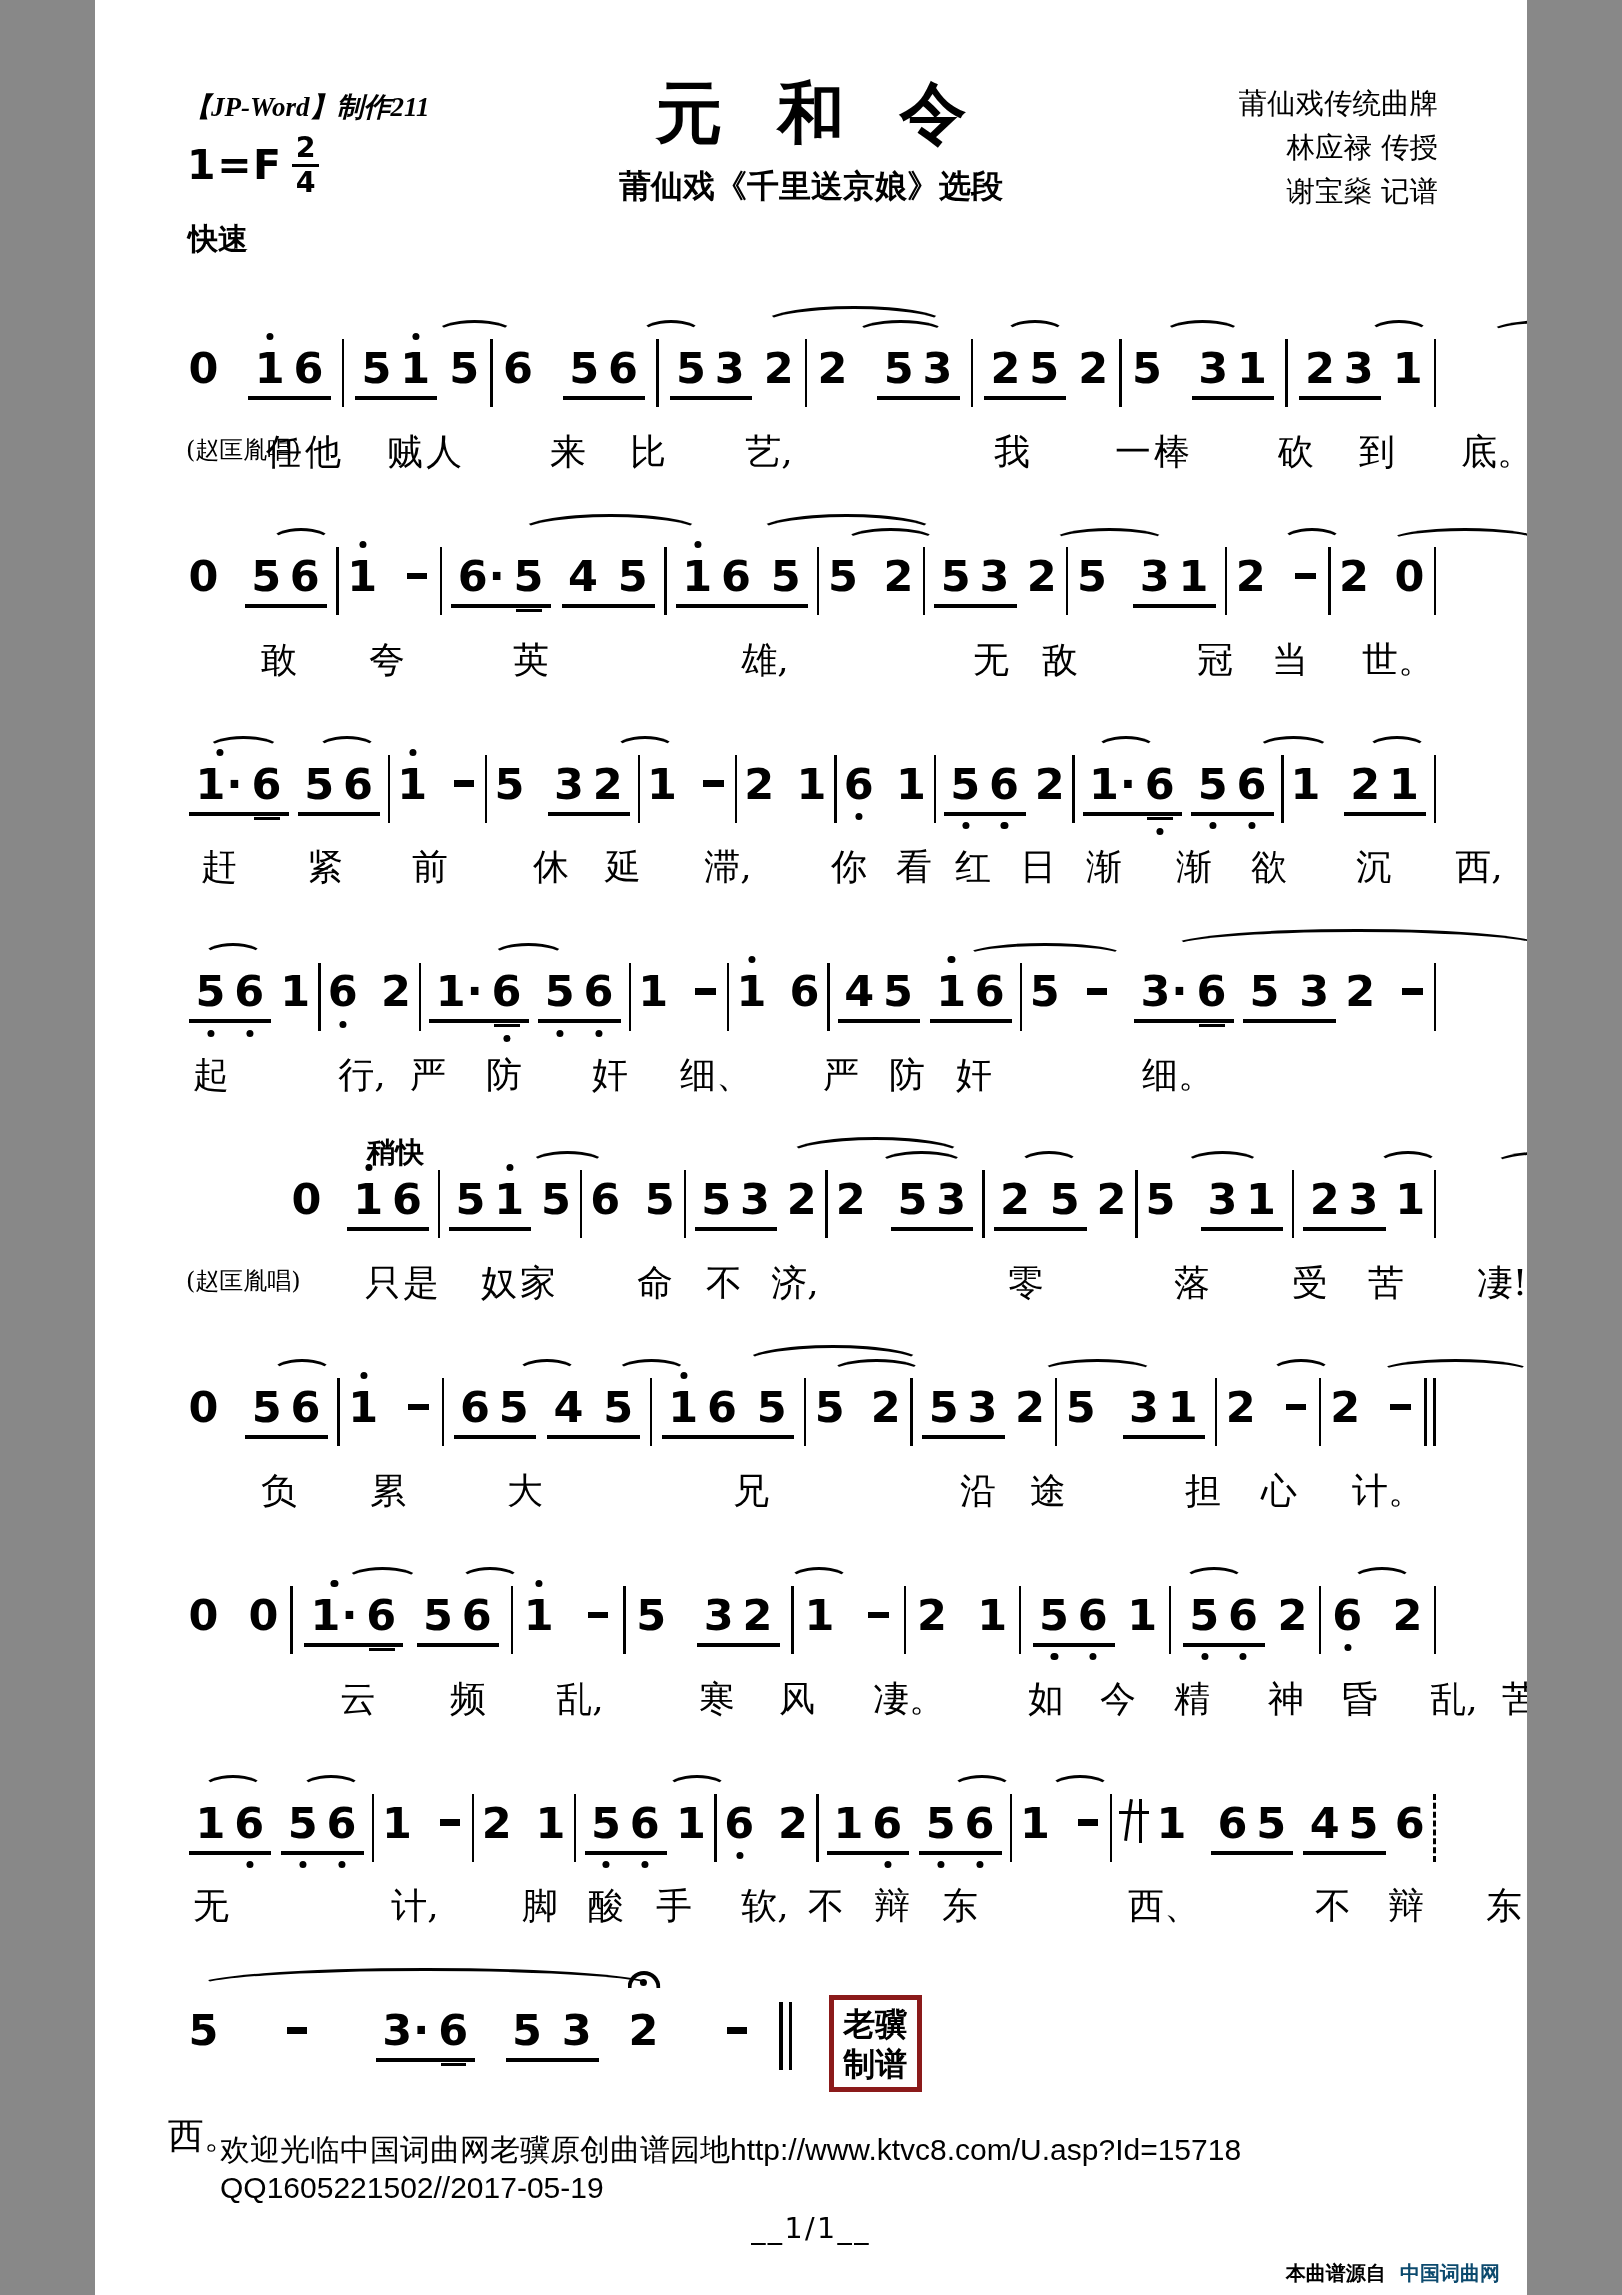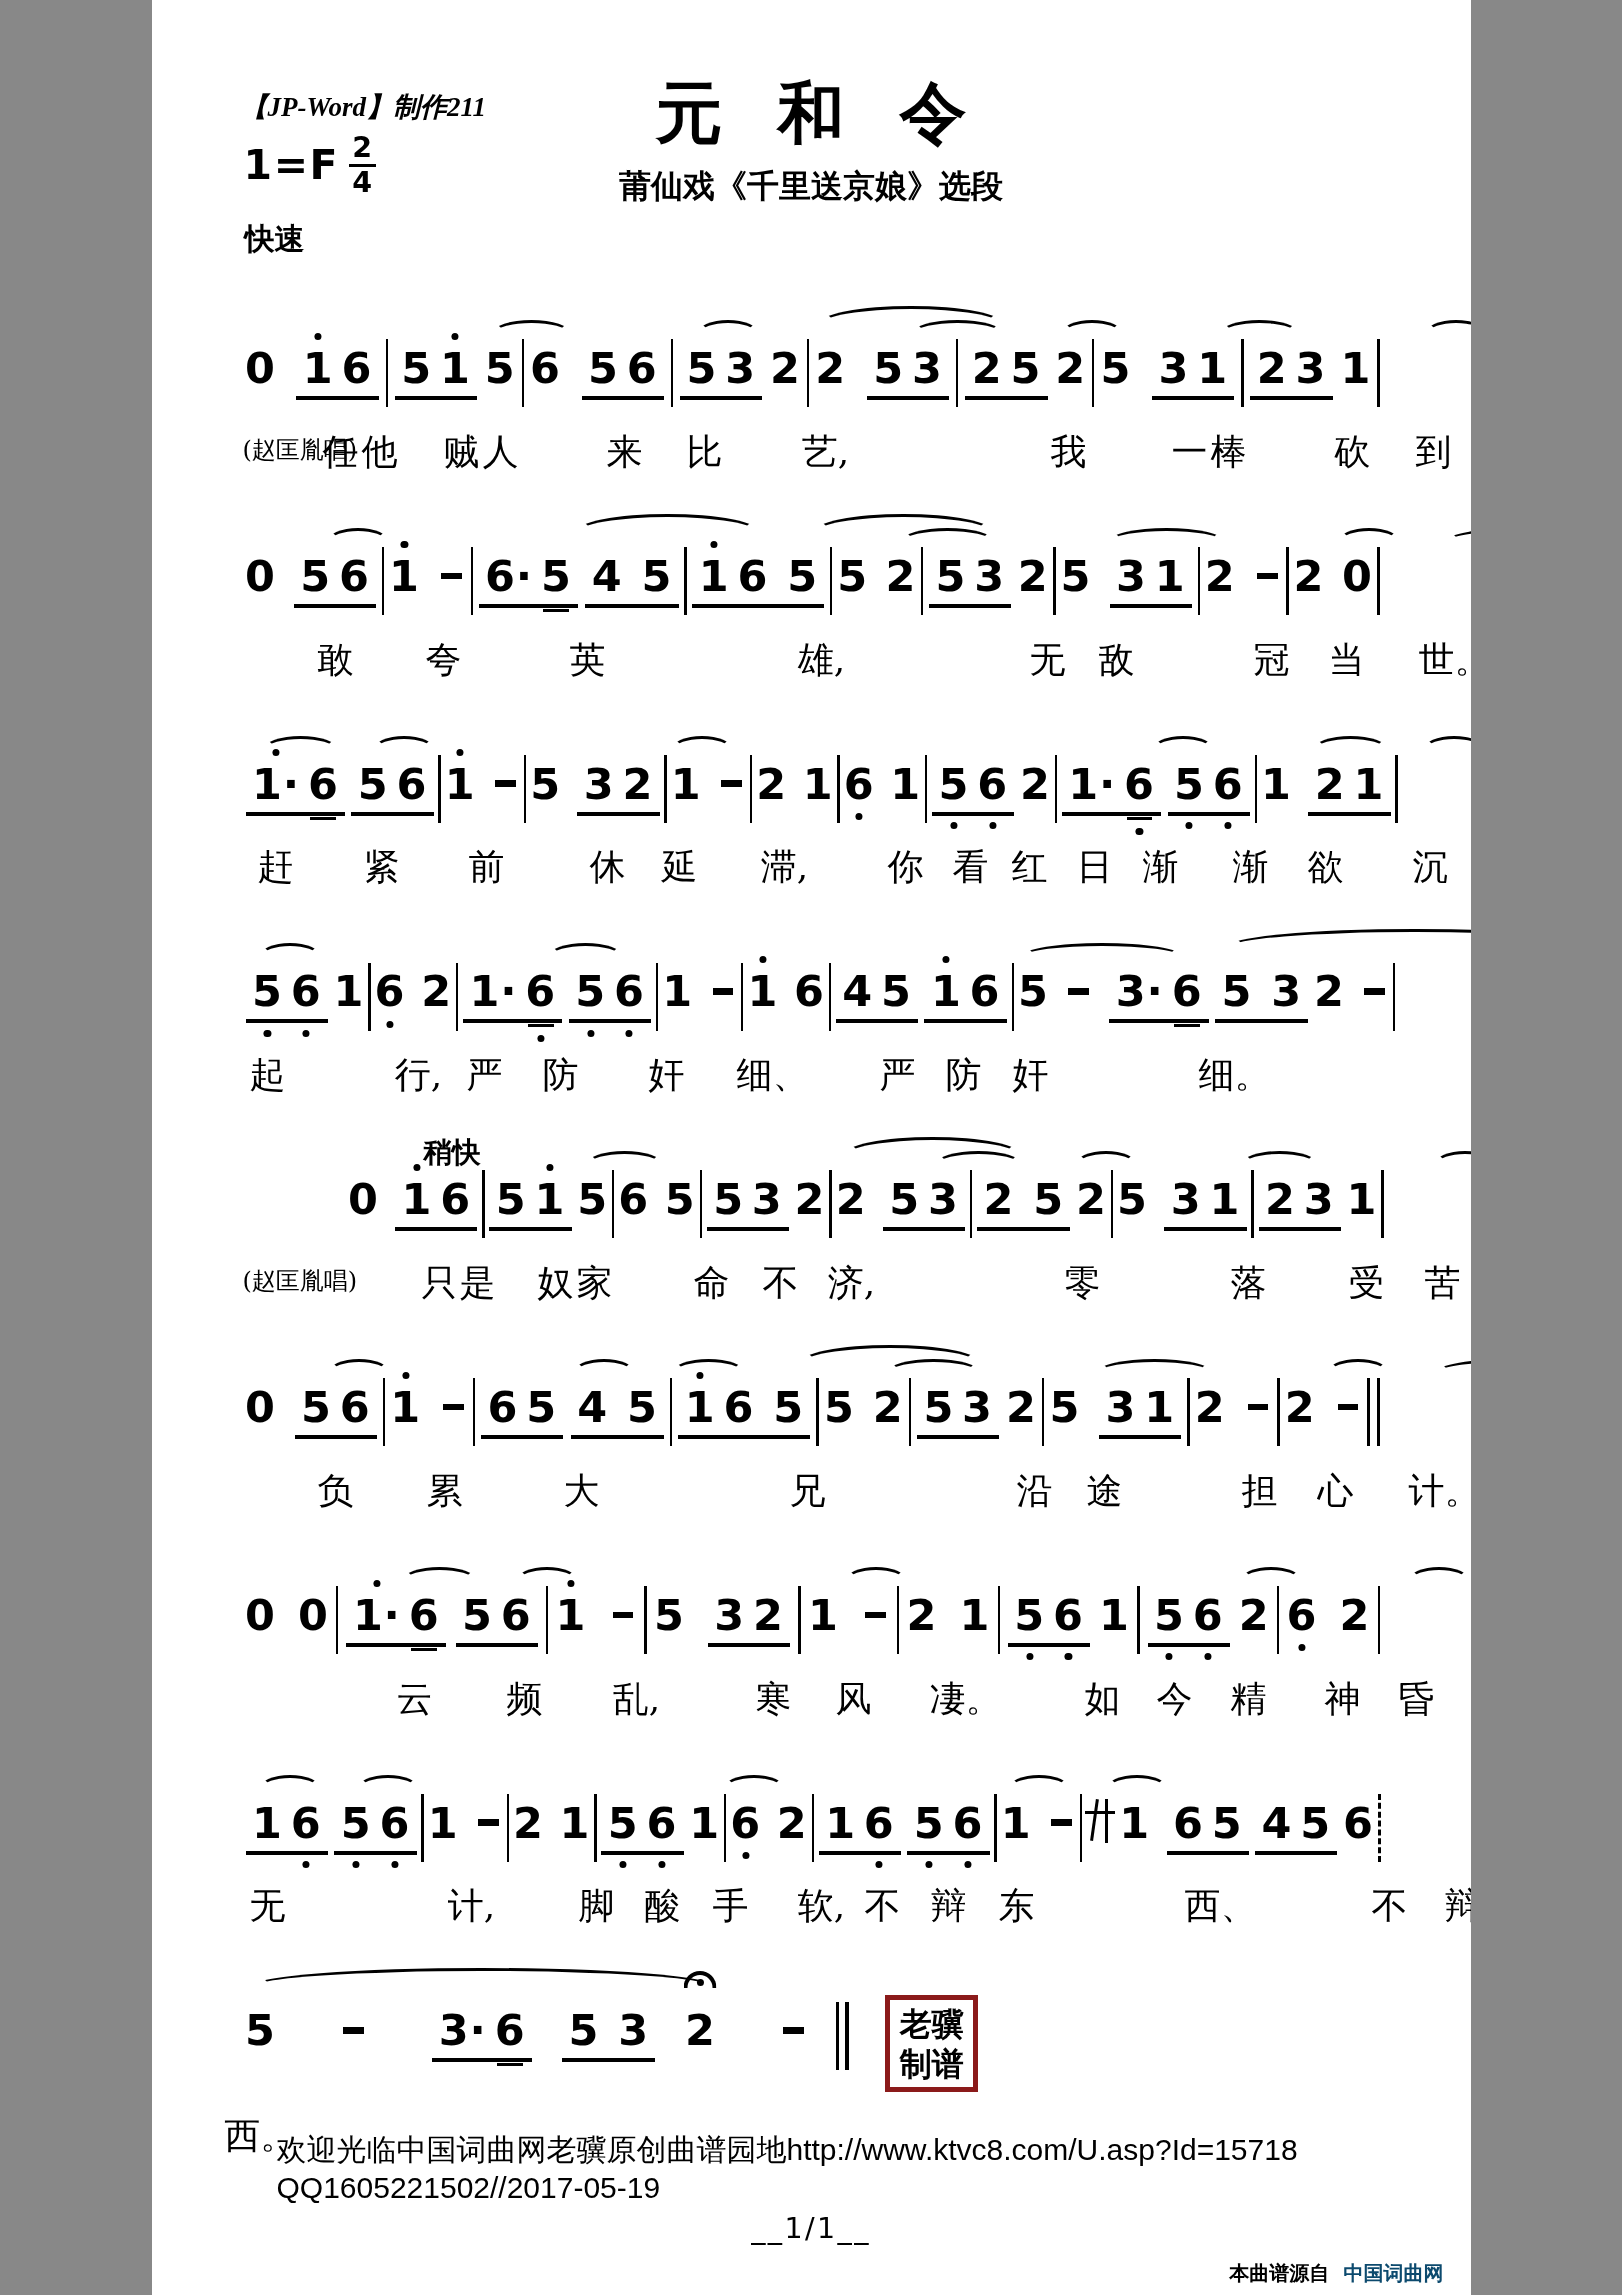--- a/index.html
+++ b/index.html
@@ -1,16 +1,16 @@
 <!DOCTYPE html>
 <html style="font-size:12.7px"><head>
 <meta charset="utf-8">
 <style>
   html,body{margin:0;padding:0;background:#888;}
-  .page{position:relative;width:1319px;height:2295px;background:#ffffff;margin:0 auto;overflow:hidden;
+  .page{position:relative;width:1432px;height:2295px;background:#ffffff;margin:0 auto;overflow:hidden;
         font-family:"Liberation Sans", sans-serif;color:#000;}
   
   .maker{position:absolute;left:89px;top:89px;font:italic 700 27px "Liberation Serif", serif;}
   .keysig{position:absolute;left:92px;top:133px;display:flex;align-items:center;gap:9.5px;}
   .keysig .key{font:700 41px "DejaVu Sans", sans-serif;letter-spacing:1.6px;}
   .frac{display:flex;flex-direction:column;align-items:center;font:700 28.5px "DejaVu Sans", sans-serif;line-height:30px;}
   .frac .bar{width:27px;height:3.2px;background:#000;margin:0.8px 0;}
   .tempo-main{position:absolute;left:93px;top:219px;font:700 30px "Liberation Serif", serif;}
   .title{position:absolute;left:0;right:0;top:68px;text-align:center;
          font:700 67px "DejaVu Serif", serif;letter-spacing:55px;margin-right:-55px;}
@@ -70,20 +70,25 @@
     <span class="key">1=F</span>
     <span class="frac">
       <span>2</span>
       <span class="bar"></span>
       <span>4</span>
     </span>
   </div>
   <div class="tempo-main">快速</div>
   <div class="title">元和令</div>
   <div class="subtitle">莆仙戏《千里送京娘》选段</div>
+  <div class="credits">
+    <div>莆仙戏传统曲牌</div>
+    <div>林应禄 传授</div>
+    <div>谢宝燊 记谱</div>
+  </div>
 
   <div class="score" id="score">
       <div class="system">
         <div class="notes-row">
           <span class="tok">
             <span class="num">0</span>
           </span>
           <span class="gap"></span>
           <span class="beam">
             <span class="tok">

